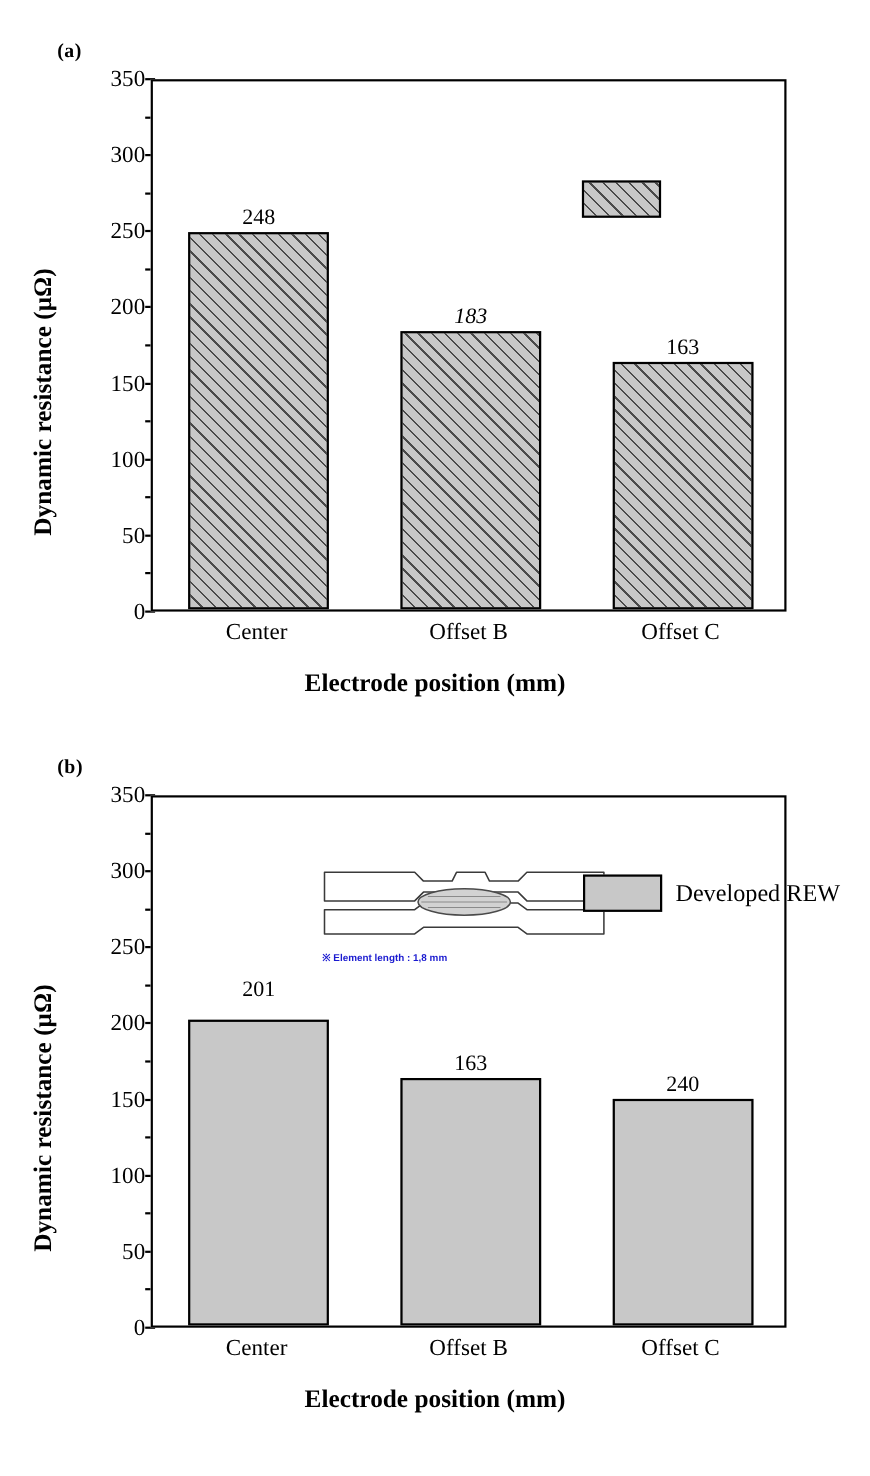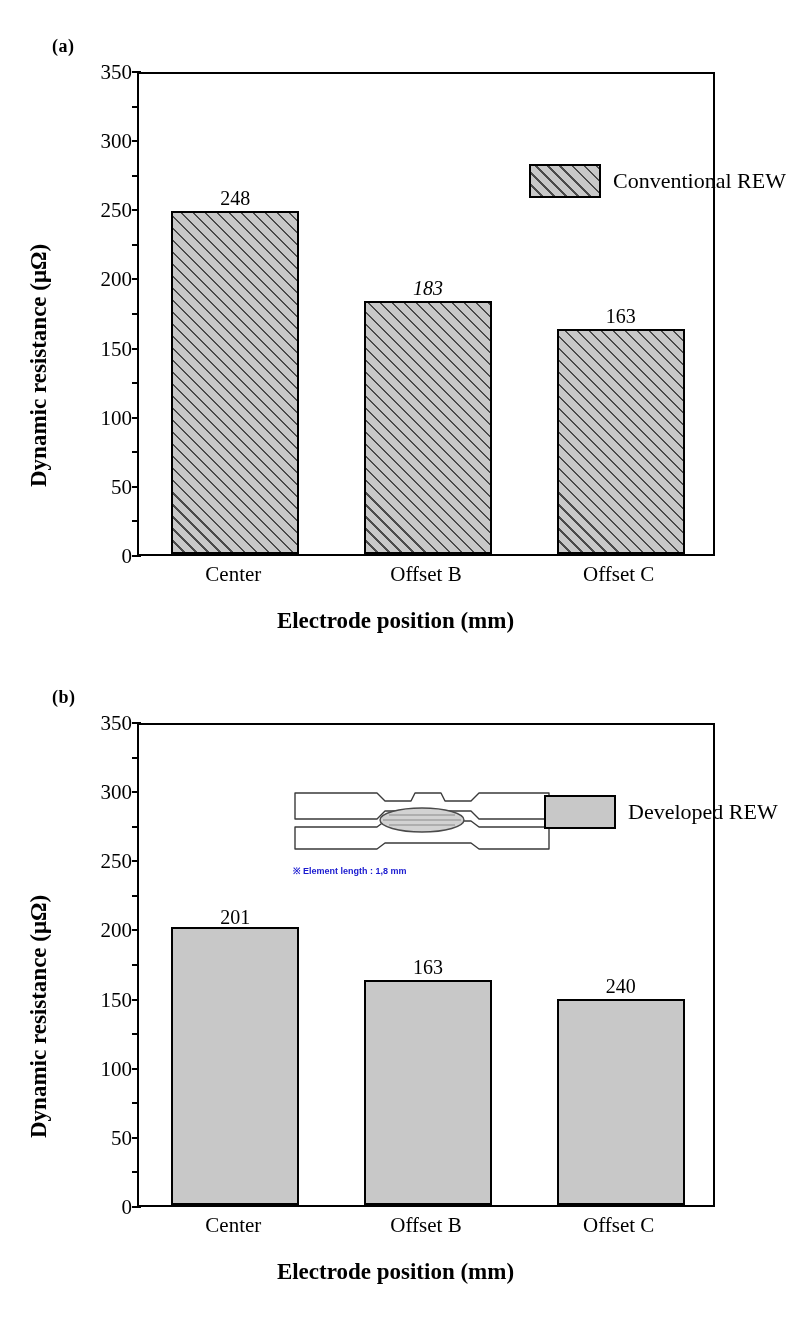--- a/index.html
+++ b/index.html
@@ -141,21 +141,21 @@
 
   
   .legend {
     position: absolute;
     display: flex;
     align-items: center;
     gap: 12px;
     padding: 6px 10px 6px 10px;
   }
   #figure-a .legend { left: 380px; top: 84px; }
-  #figure-b .legend { left: 395px; top: 64px; }
+  #figure-b .legend { left: 381px; top: 64px; }
   .legend-swatch {
     width: 72px;
     height: 34px;
     border: 2px solid #000;
     box-sizing: border-box;
     background-color: #c8c8c8;
   }
   .legend-swatch.hatched {
     background-image: repeating-linear-gradient(
       45deg,
@@ -228,21 +228,20 @@
         <div class="bar-value" style="left: 96.3333px; top: 113.051px;">248</div>
         <div class="bar hatched" style="left: 225px; width: 128px; height: 253.063px;"></div>
         <div class="bar-value" style="left: 289px; top: 202.937px; font-style: italic;">183</div>
         <div class="bar hatched" style="left: 417.667px; width: 128px; height: 225.406px;"></div>
         <div class="bar-value" style="left: 481.667px; top: 230.594px;">163</div>
       </div>
 
 
     <div class="legend">
       <div class="legend-swatch hatched"></div>
-      <div class="legend-label">Conventional REW</div>
     </div>
   </div>
 
   <div class="x-labels" id="xlabels-a">
       <div class="x-tick-label" style="left: 96.3333px;">Center</div>
       <div class="x-tick-label" style="left: 289px;">Offset B</div>
       <div class="x-tick-label" style="left: 481.667px;">Offset C</div>
     </div>
   <div class="x-axis-title">Electrode position (mm)</div>
 </div>
@@ -275,21 +274,21 @@
       <div class="y-tick" style="top: 69.1429px;">300</div>
       <div class="tickmark" style="top: 69.1429px; left: 60px;"></div>
       <div class="tickmark minor" style="top: 34.5714px; left: 60px;"></div>
       <div class="y-tick" style="top: 0px;">350</div>
       <div class="tickmark" style="top: 0px; left: 60px;"></div>
     </div>
 
   <div class="plot-area" id="plot-b">
     <div class="bars-layer" id="bars-b">
         <div class="bar" style="left: 32.3333px; width: 128px; height: 277.954px;"></div>
-        <div class="bar-value" style="left: 96.3333px; top: 181px;">201</div>
+        <div class="bar-value" style="left: 96.3333px; top: 163px;">201</div>
         <div class="bar" style="left: 225px; width: 128px; height: 225.406px;"></div>
         <div class="bar-value" style="left: 289px; top: 230.594px;">163</div>
         <div class="bar" style="left: 417.667px; width: 128px; height: 206.046px;"></div>
         <div class="bar-value" style="left: 481.667px; top: 249.954px;">240</div>
       </div>
 
     <div class="inset">
       <svg width="262" height="86" viewBox="0 0 262 86">
         <g fill="#ffffff" stroke="#3a3a3a" stroke-width="1.4" stroke-linejoin="round">
           <path d="M4,6 H86 L94,14 H120 L124,6 H150 L154,14 H180 L188,6 H258 V32 H188 L180,24 H154 L150,32 H124 L120,24 H94 L86,32 H4 Z"></path>

